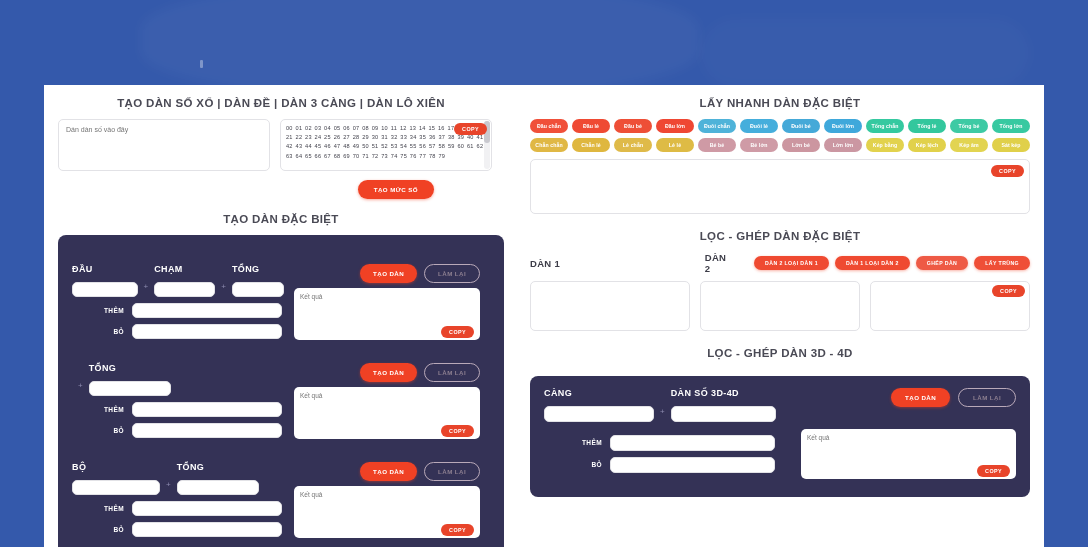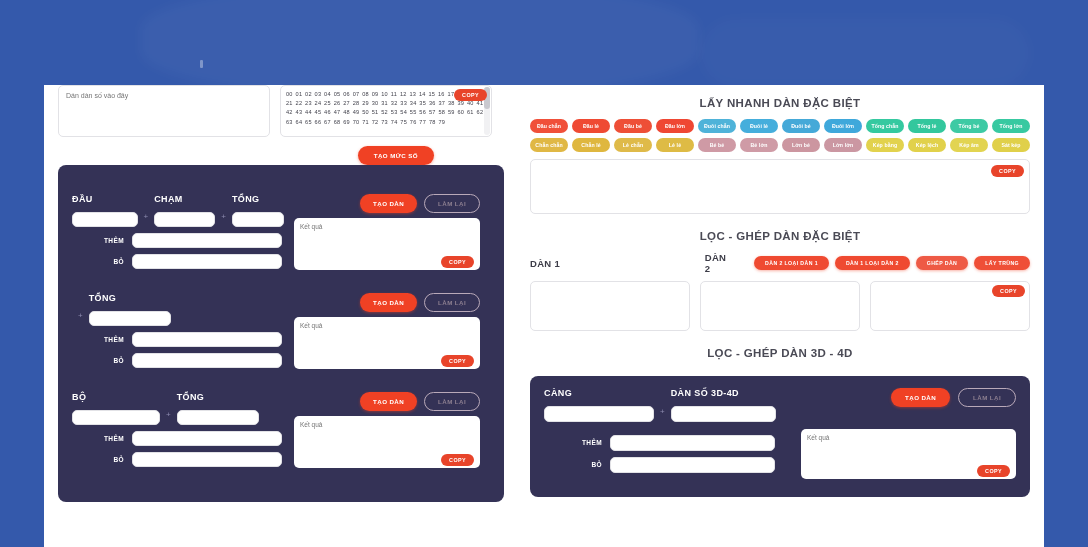--- a/index.html
+++ b/index.html
@@ -230,34 +230,36 @@
 <body>
 
 <div class="banner-blob"></div>
 <div class="banner-blob2"></div>
 <div class="tiny-mark"></div>
 
 <div class="page">
 
   <div class="col-left">
 
+    <h2 class="sec-title">TẠO DÀN SỐ XỔ | DÀN ĐỀ | DÀN 3 CÀNG | DÀN LÔ XIÊN</h2>
 
     <div class="paste-row">
       <textarea class="ta-paste" placeholder="Dán dàn số vào đây" style=""></textarea>
       <div class="num-wrap">
         <div class="num-grid">00 01 02 03 04 05 06 07 08 09 10 11 12 13 14 15 16 17 18 19 20 21 22 23 24 25 26 27 28 29 30 31 32 33 34 35 36 37 38 39 40 41 42 43 44 45 46 47 48 49 50 51 52 53 54 55 56 57 58 59 60 61 62 63 64 65 66 67 68 69 70 71 72 73 74 75 76 77 78 79</div>
         <div class="num-scroll">
             <i></i>
           </div>
         <button class="btn btn-copy" style="position:absolute;right:5px;top:4px;">Copy</button>
       </div>
     </div>
 
     <button class="btn btn-red btn-muc">TẠO MỨC SỐ</button>
 
+    <h2 class="sec-title tight">TẠO DÀN ĐẶC BIỆT</h2>
 
     <div class="panel-group">
 
       <div class="blk">
         <div class="blk-inner">
           <div class="blk-left">
             <div class="tops">
               <div class="f-w1">
                 <div class="lbl">ĐẦU</div>
                 <input type="text" class="in-sm" style="">

